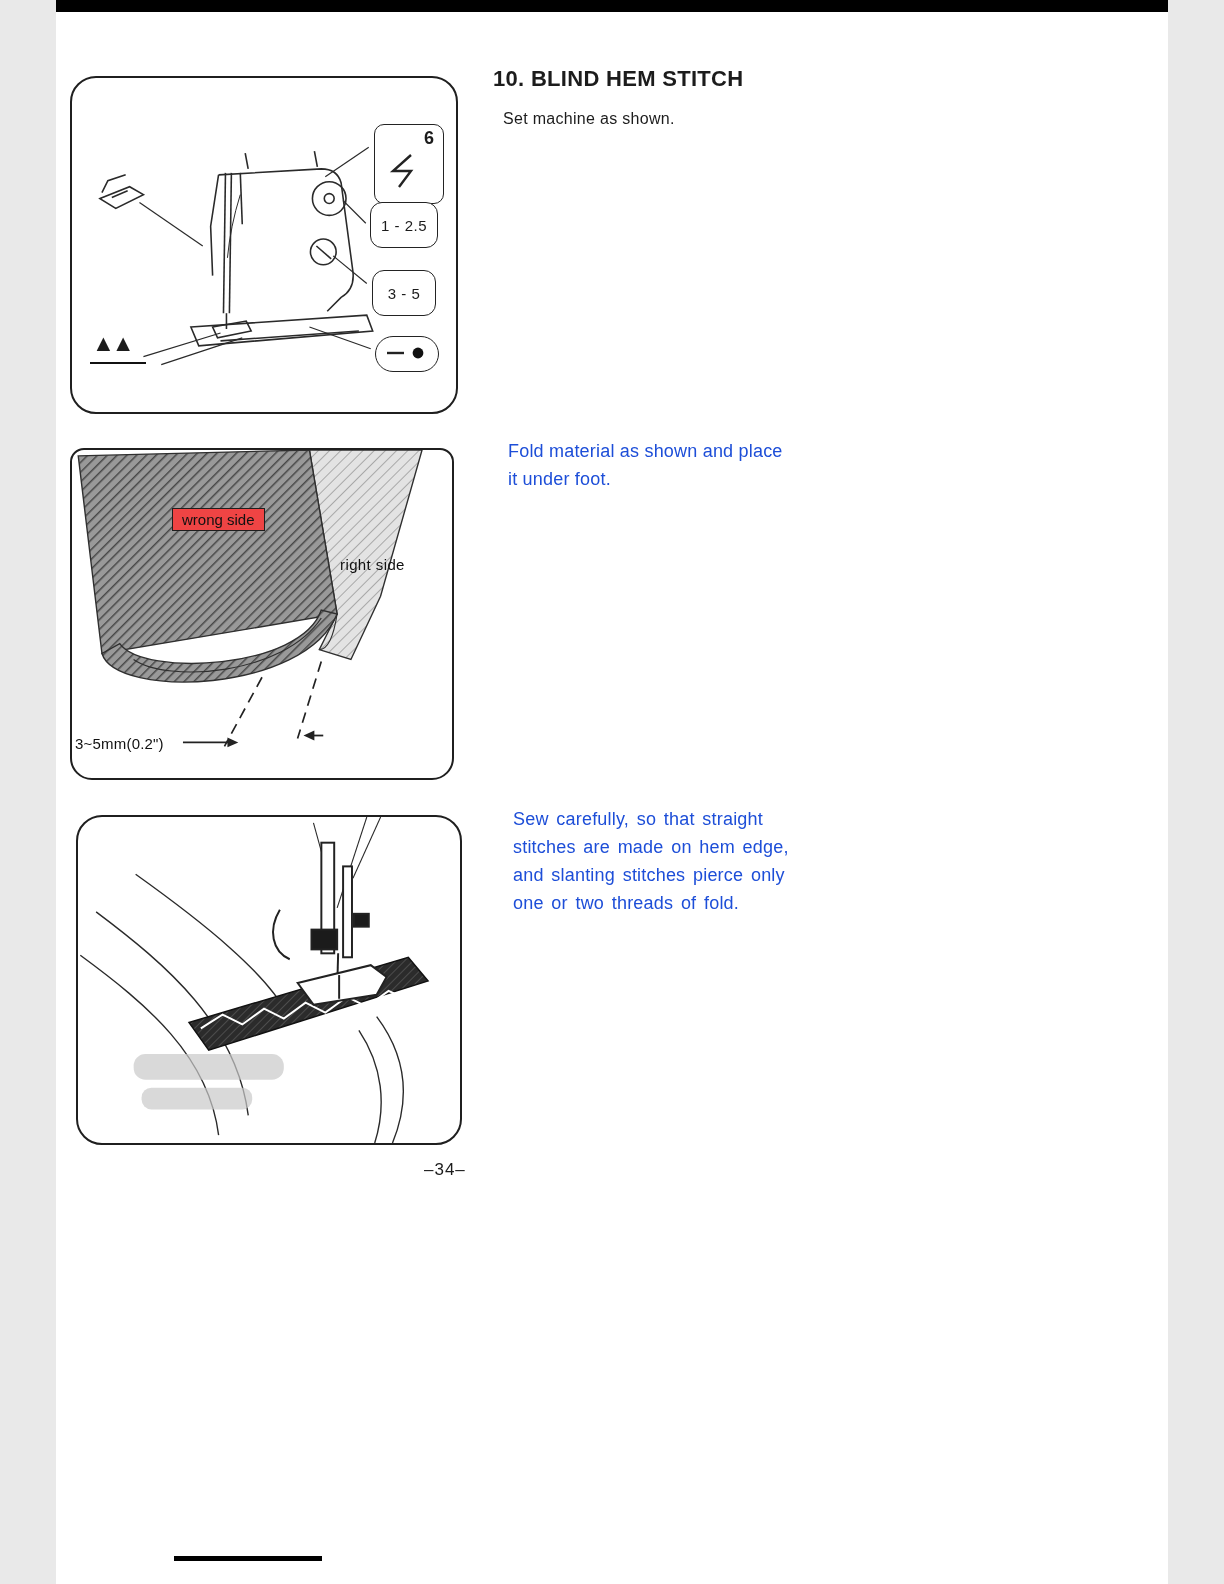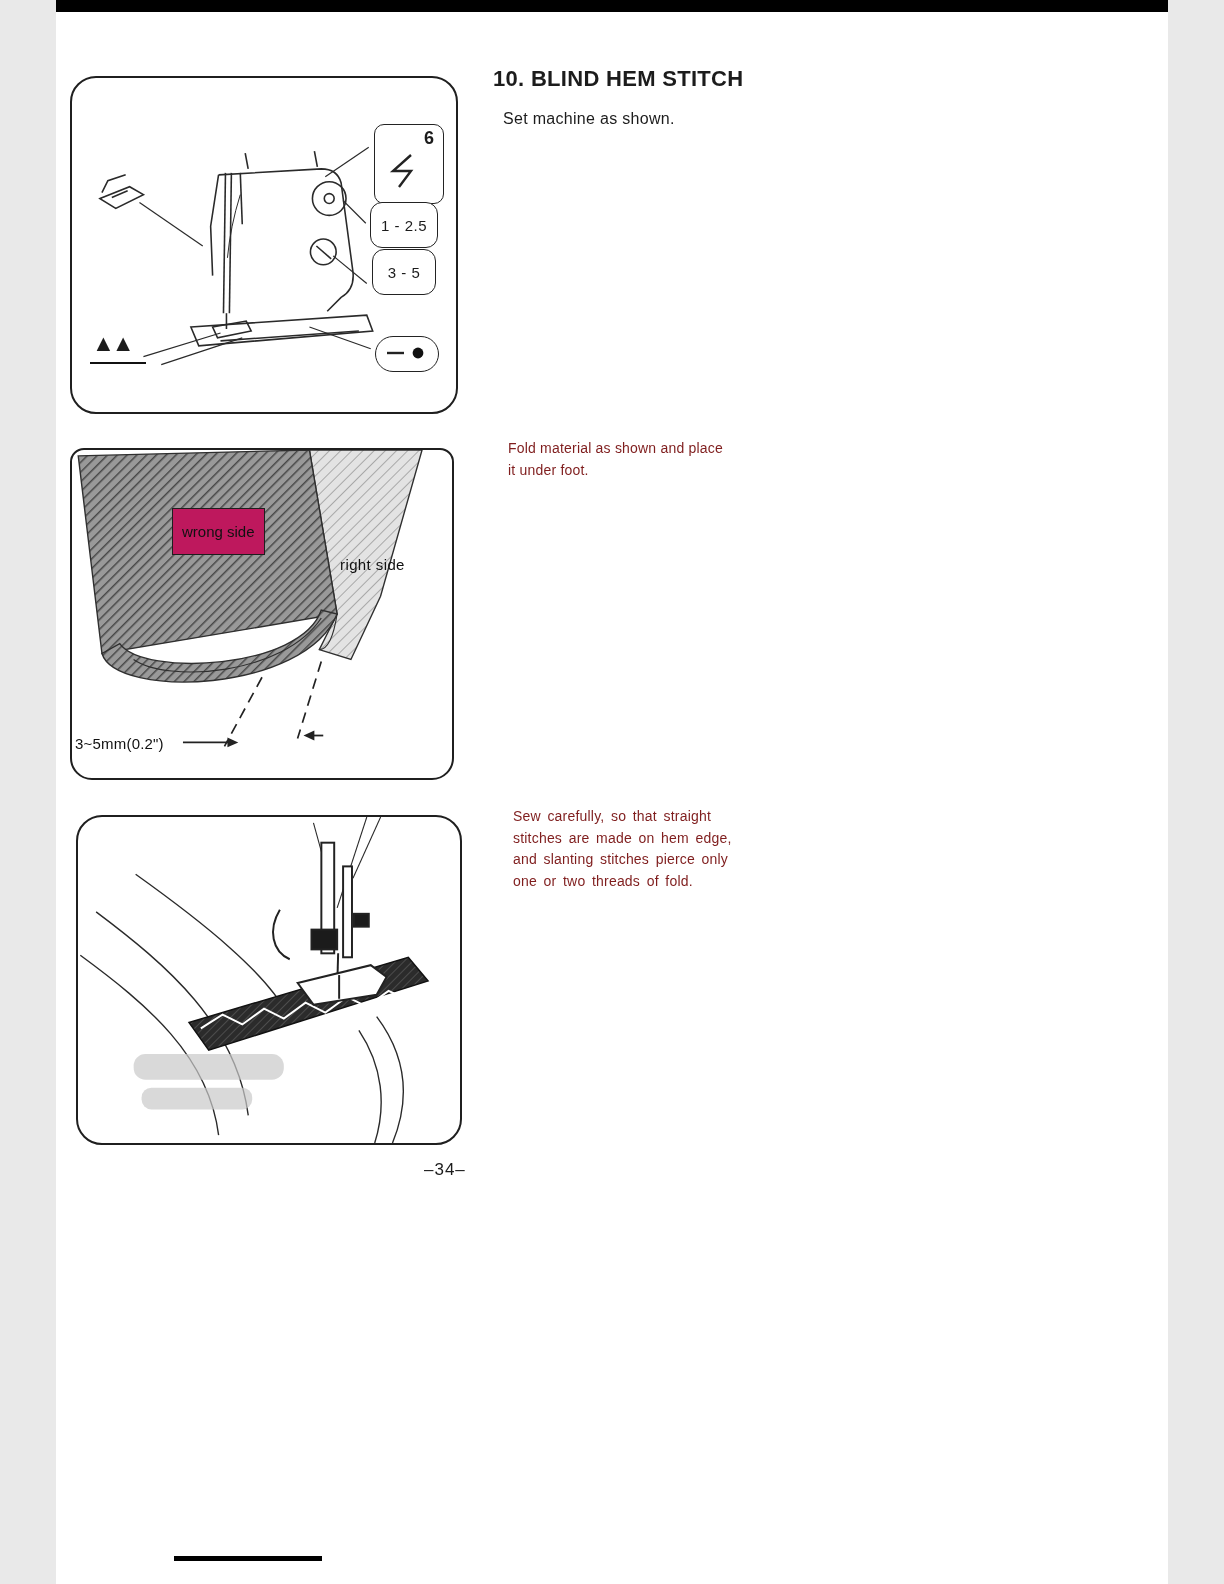--- a/index.html
+++ b/index.html
@@ -12,40 +12,40 @@
   #bottom-mark { left:118px; top:1556px; width:148px; height:5px; }
 
   .fig { position:absolute; border:2.4px solid #1f1f1f; background:#fff; }
   #fig-machine { left:14px;  top:76px;  width:388px; height:338px; border-radius:26px; }
   #fig-fold    { left:14px;  top:448px; width:384px; height:332px; border-radius:14px 14px 22px 22px; }
   #fig-sew     { left:20px;  top:815px; width:386px; height:330px; border-radius:26px; }
   .fig-svg { position:absolute; left:0; top:0; width:100%; height:100%; }
 
   .title    { position:absolute; left:437px; top:66px;  font-size:22px; font-weight:bold; letter-spacing:.3px; }
   .subtitle { position:absolute; left:447px; top:110px; font-size:16px; letter-spacing:.3px; }
-  .para { position:absolute; font-size:14px; line-height:1.55; white-space:pre-line; color:#7f1d1d; letter-spacing:.2px; }
+  .para { position:absolute; font-size:18px; line-height:1.55; white-space:pre-line; color:#1d4ed8; letter-spacing:.2px; }
   #p-fold1 { left:452px; top:438px; }
   #p-fold2 { left:452px; top:512px; }
   #p-sew   { left:457px; top:806px; word-spacing:2.5px; }
 
   
   .sel-box { position:absolute; border:1.8px solid #232323; border-radius:10px; background:#fff; }
   #box-stitch { left:302px; top:46px;  width:70px; height:80px; }
   #box-stitch .num { position:absolute; right:9px; top:3px; font-size:18px; font-weight:bold; }
   #box-stitch svg { position:absolute; left:10px; top:26px; }
   #box-upper { left:298px; top:124px; width:68px; height:46px; }
-  #box-lower { left:300px; top:171px; width:64px; height:46px; }
+  #box-lower { left:300px; top:192px; width:64px; height:46px; }
   .sel-box.range { display:flex; align-items:center; justify-content:center; font-size:15px; letter-spacing:.5px;border-radius:12px; }
   #box-pill { left:303px; top:258px; width:64px; height:36px; border-radius:18px; }
   #feed-symbol { position:absolute; left:18px; top:252px; font-size:23px; letter-spacing:-3px;
                  border-bottom:2.6px solid #111; padding:0 14px 5px 2px; }
 
   
   .fab-label { position:absolute; font-size:15px; color:#111; }
-  #wrong-side-label { left:100px; top:58px; background:#be185d; border:1.7px solid #1e1e1e; padding:14px 9px; }
+  #wrong-side-label { left:100px; top:58px; background:#ef4444; border:1.7px solid #1e1e1e; padding:2px 9px; }
   #right-side-label { left:268px; top:106px; letter-spacing:.4px; }
   #hem-measure { left:3px; top:285px; font-size:15px; letter-spacing:.2px; }
 
   .page-number { position:absolute; left:368px; top:1160px; font-size:17px; letter-spacing:1px; }
 </style>
 </head>
 <body>
 
 <div class="page">
 

